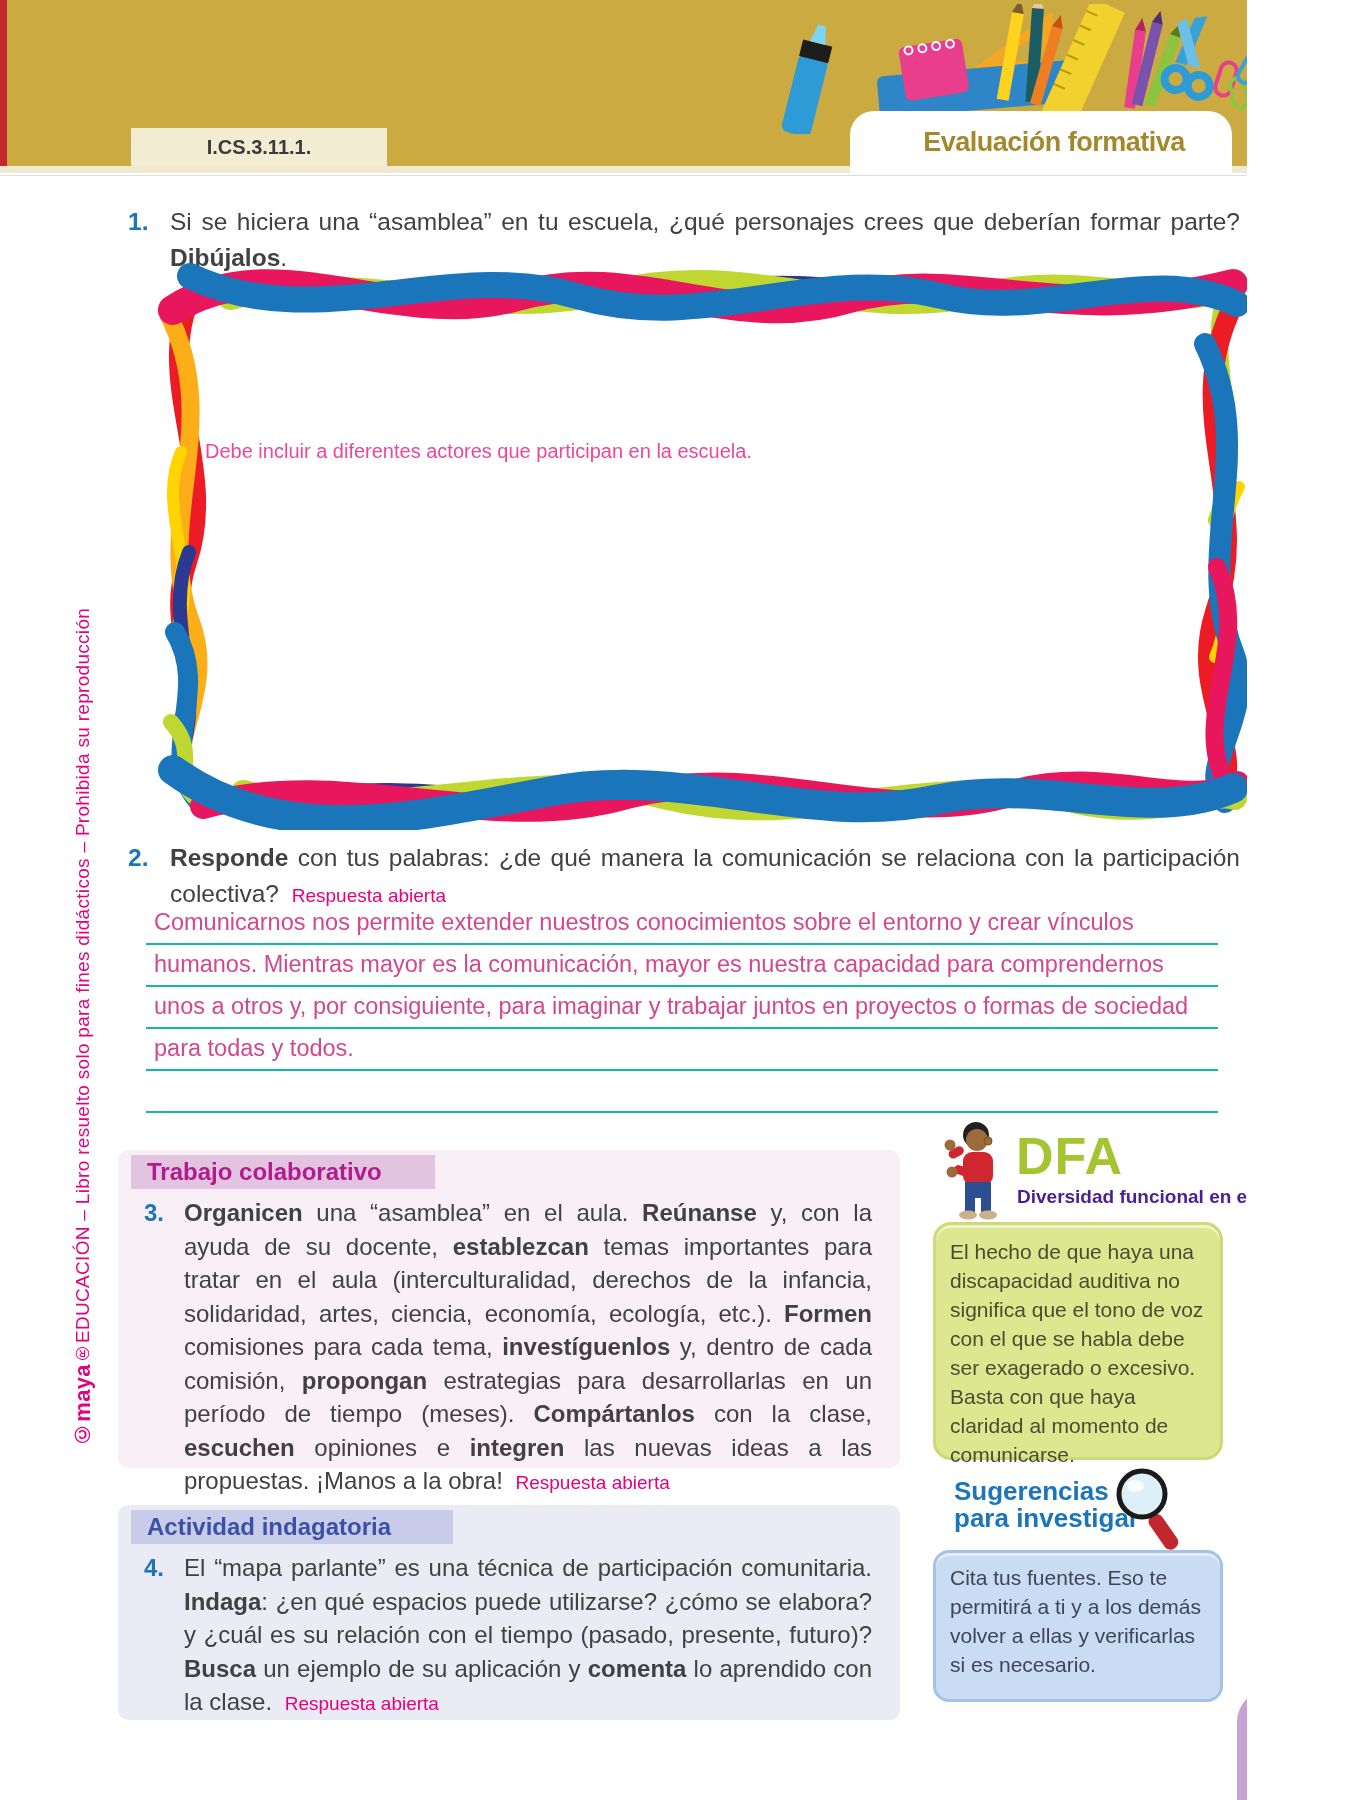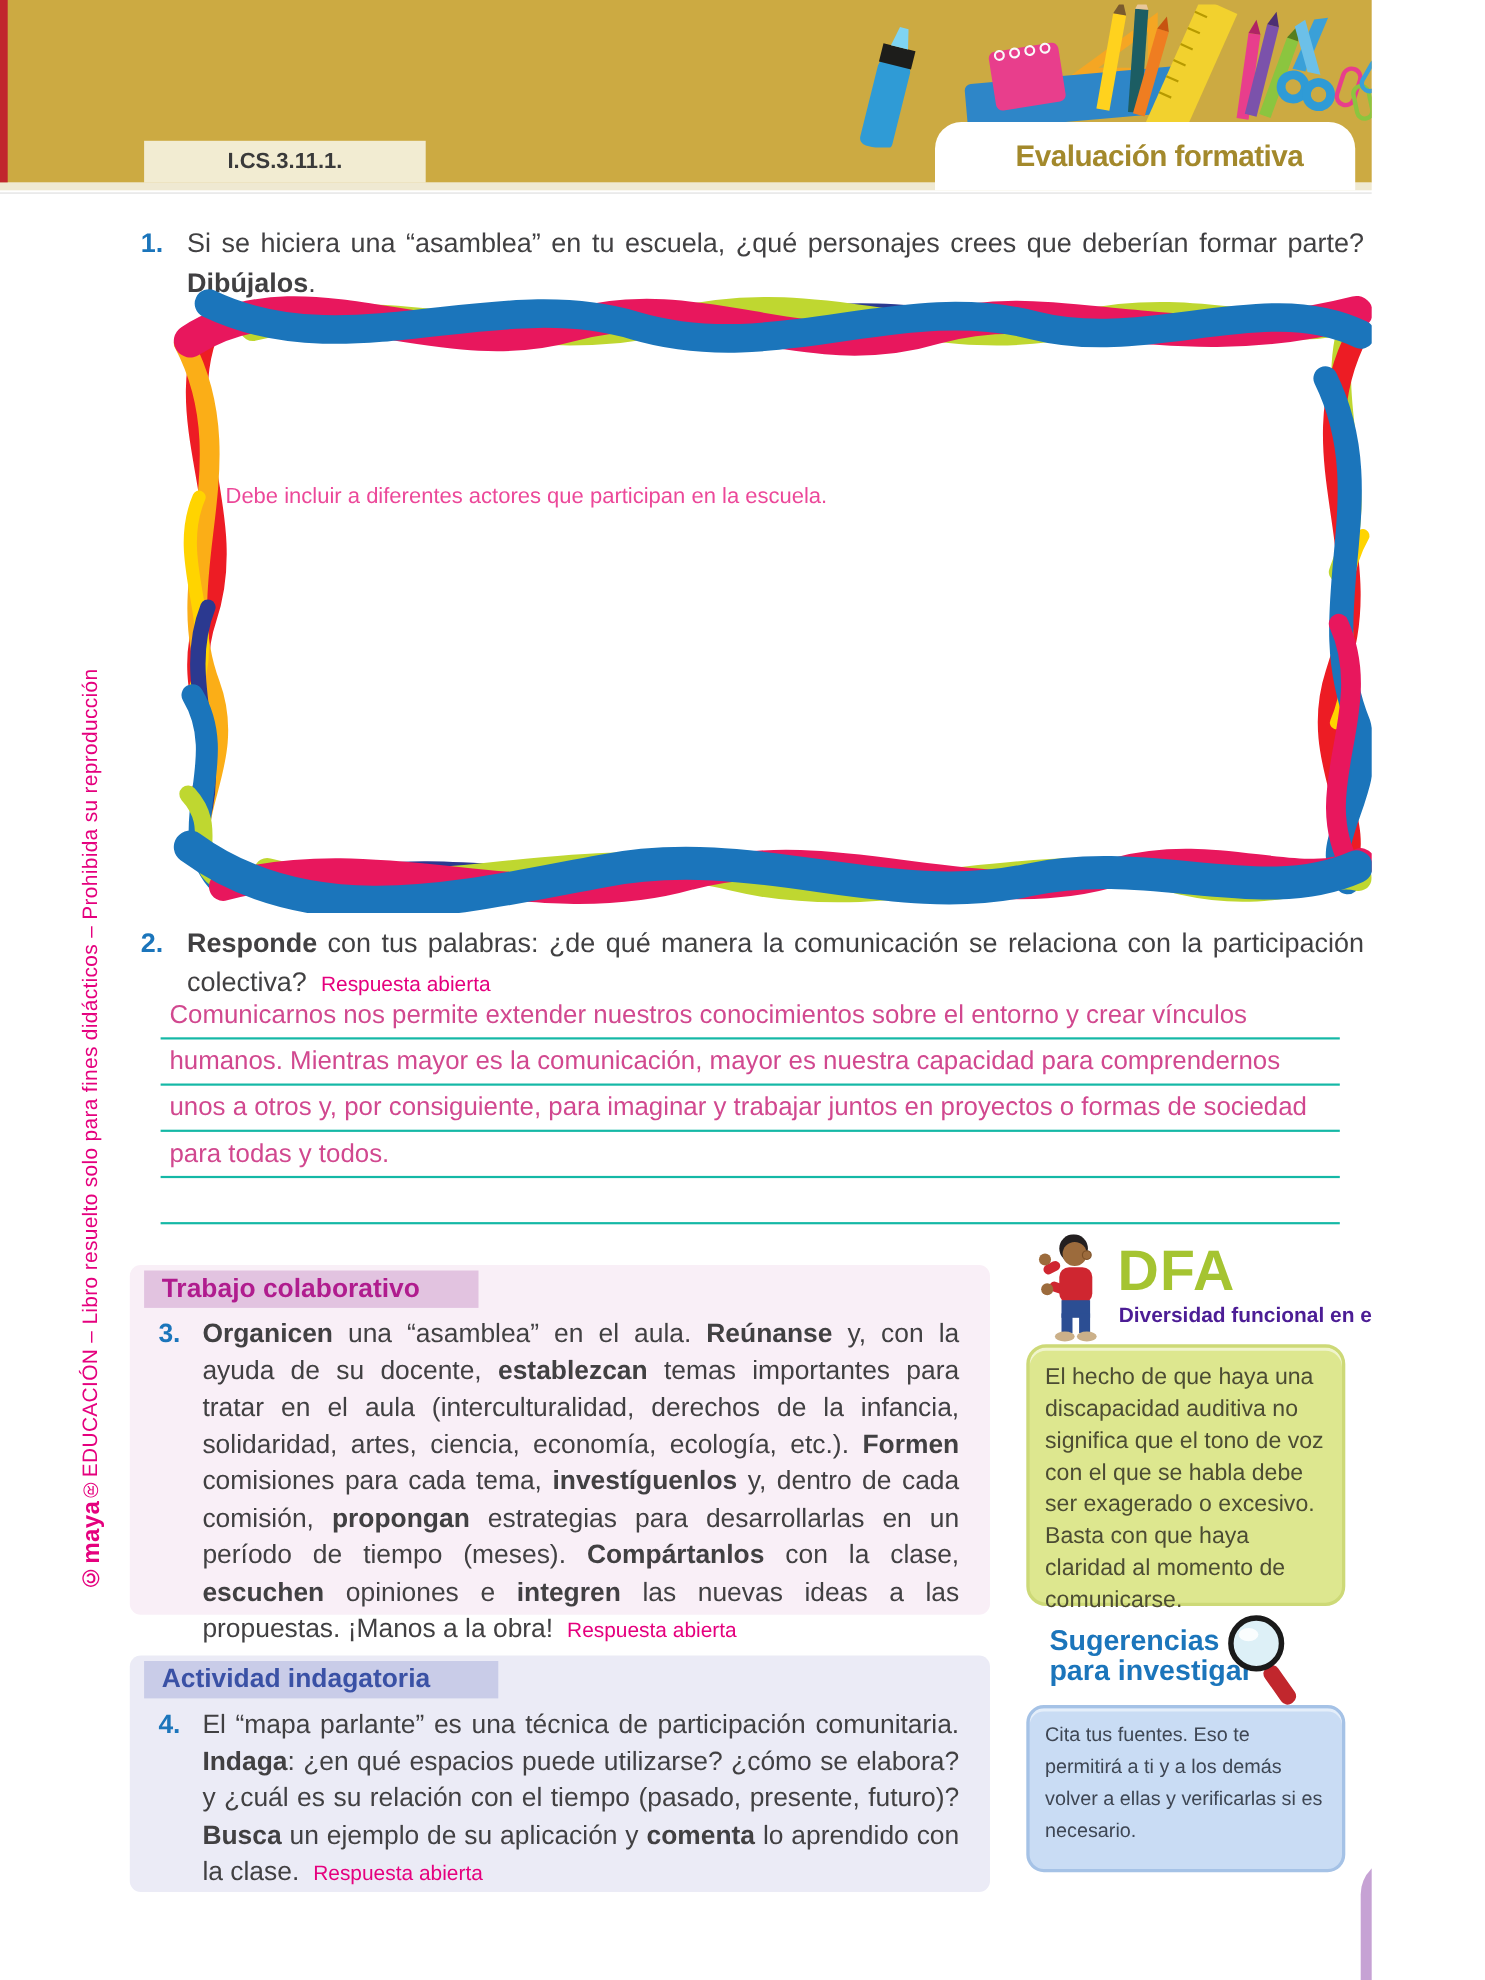--- a/index.html
+++ b/index.html
@@ -62,21 +62,21 @@
   .note-green{position:absolute;left:3px;top:104px;width:290px;height:238px;background:#dde78f;
               border:3px solid #cdd977;border-radius:18px;box-shadow:inset 0 3px 0 rgba(255,255,255,.55);
               padding:12px 14px;box-sizing:border-box;font-size:21px;line-height:29px;color:#4c4c33;}
 
   
   .research{position:absolute;left:930px;top:1478px;width:420px;}
   .research-title{position:absolute;left:24px;top:0;font-weight:bold;font-size:26px;line-height:27px;color:#1b75bb;}
   .magnifier{position:absolute;left:178px;top:-12px;width:84px;height:104px;}
   .note-blue{position:absolute;left:3px;top:72px;width:290px;height:152px;background:#c9dcf4;
              border:3px solid #a5c2e6;border-radius:16px;box-shadow:inset 0 3px 0 rgba(255,255,255,.5);
-             padding:10px 14px;box-sizing:border-box;font-size:18px;line-height:29px;color:#3e4653;}
+             padding:10px 14px;box-sizing:border-box;font-size:21px;line-height:29px;color:#3e4653;}
 
   
   .page-tab{position:absolute;left:1237px;top:1690px;width:113px;height:110px;background:#c6a2d4;
             border-radius:32px 0 0 0;}
   .page-tab span{position:absolute;left:28px;top:18px;font-size:27px;color:#2b2b2b;}
 </style>
 </head>
 <body>
 
 <div class="page">

